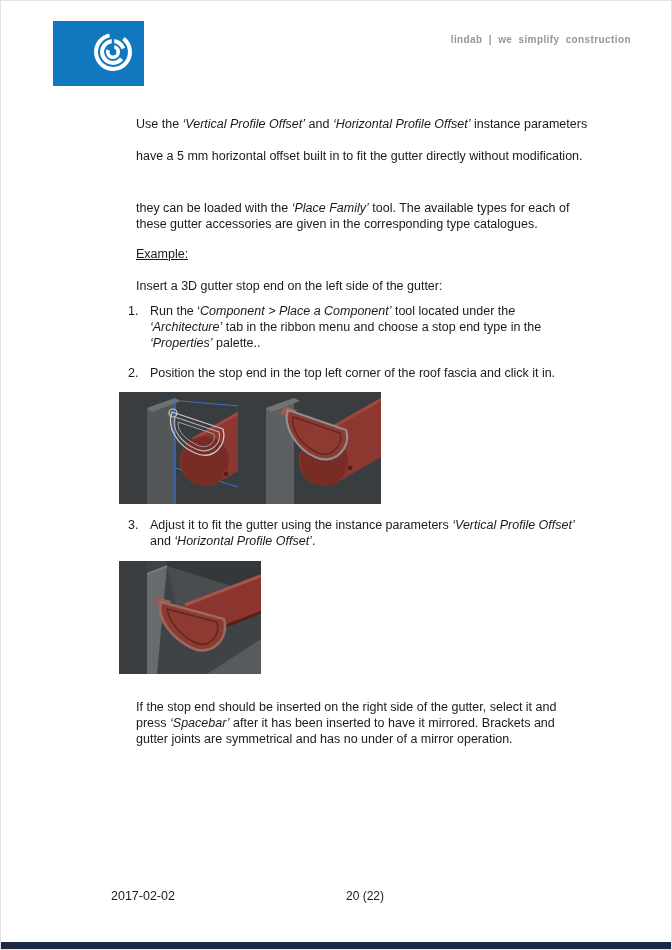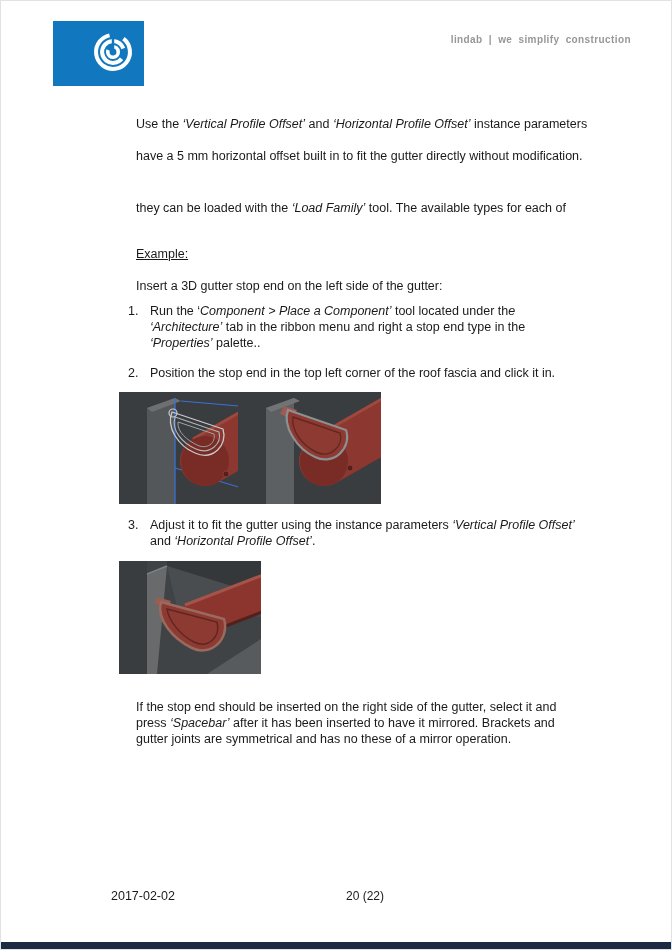--- a/index.html
+++ b/index.html
@@ -50,36 +50,37 @@
   <div class="abs tagline">lindab | we simplify construction</div>
 
   <p class="abs para" style="top:107px">
     <span>Use the </span><span class="it">‘Vertical Profile Offset’</span><span> and </span><span class="it">‘Horizontal Profile Offset’</span><span> instance parameters</span><br>
     <br>
     <span>have a 5 mm horizontal offset built in to fit the gutter directly without modification.</span>
   </p>
 
   <p class="abs para" style="top:175px">
     <br>
-    <span>they can be loaded with the </span><span class="it">‘Load Family’</span><span> tool. The available types for each of</span><br>
+    <span>they can be loaded with the </span><span class="it">‘Place Family’</span><span> tool. The available types for each of</span><br>
+    <span>these gutter accessories are given in the corresponding type catalogues.</span>
   </p>
 
   <p class="abs para" style="top:237px">
     <span class="example">Example:</span>
   </p>
 
   <p class="abs para" style="top:269px">
     <span>Insert a 3D gutter stop end on the left side of the gutter:</span>
   </p>
 
   <div class="abs step" style="top:302px">
     <span class="num">1.</span>
     <span class="stext">
       <span>Run the ‘</span><span class="it">Component &gt; Place a Component’</span><span> tool located under th</span><span class="it">e</span><br>
-      <span class="it">‘Architecture’</span><span> tab in the ribbon menu and right a stop end type in the</span><br>
+      <span class="it">‘Architecture’</span><span> tab in the ribbon menu and choose a stop end type in the</span><br>
       <span class="it">‘Properties’</span><span> palette..</span>
     </span>
   </div>
 
   <div class="abs step" style="top:364px">
     <span class="num">2.</span>
     <span class="stext">
       <span>Position the stop end in the top left corner of the roof fascia and click it in.</span>
     </span>
   </div>
@@ -141,21 +142,21 @@
       <line x1="0" y1="13" x2="20" y2="5" stroke="#7e8082" stroke-width="1.5"></line>
       <path d="M10,36 L24,40 L20,48 L8,43 Z" fill="#9b5c52"></path>
       <path d="M14,41 L77,58 C83,78 64,96 45,87 C26,78 9,58 14,41 Z" fill="#8c3a32" stroke="#9a6a5e" stroke-width="2.5"></path>
       <path d="M20,48 L70,61 C74,76 61,88 47,81 C33,74 22,60 20,48 Z" fill="none" stroke="#63241f" stroke-width="1.5"></path>
     </svg>
   </div>
 
   <p class="abs para" style="top:690px">
     <span>If the stop end should be inserted on the right side of the gutter, select it and</span><br>
     <span>press </span><span class="it">‘Spacebar’</span><span> after it has been inserted to have it mirrored. Brackets and</span><br>
-    <span>gutter joints are symmetrical and has no these of a mirror operation.</span>
+    <span>gutter joints are symmetrical and has no under of a mirror operation.</span>
   </p>
 
   <div class="abs footer-page">20 (22)</div>
   <div class="abs footer-date">2017-02-02</div>
 
 
   <div class="abs bottom-bar"></div>
 
 </div>
 

